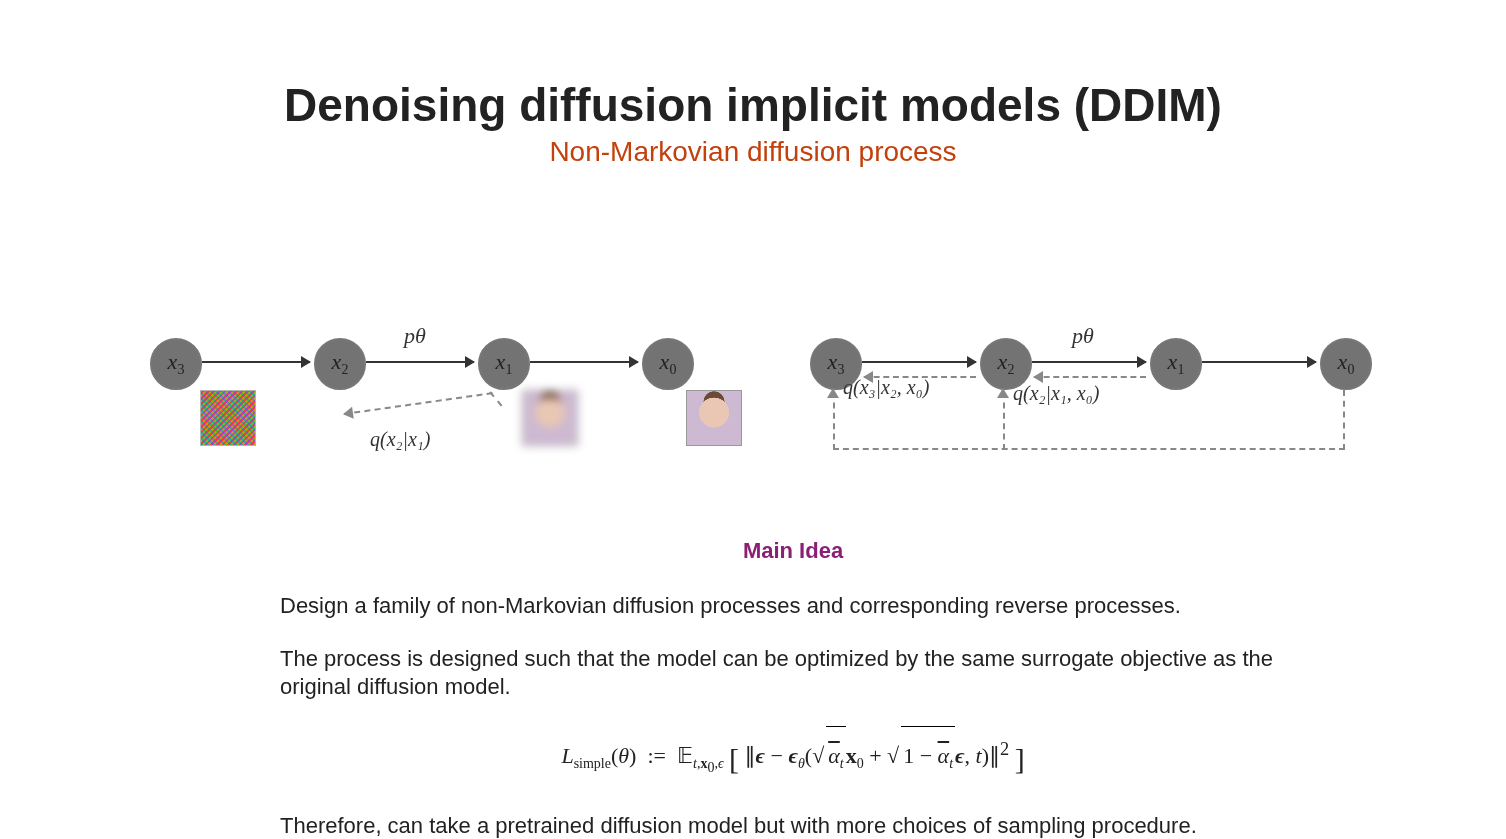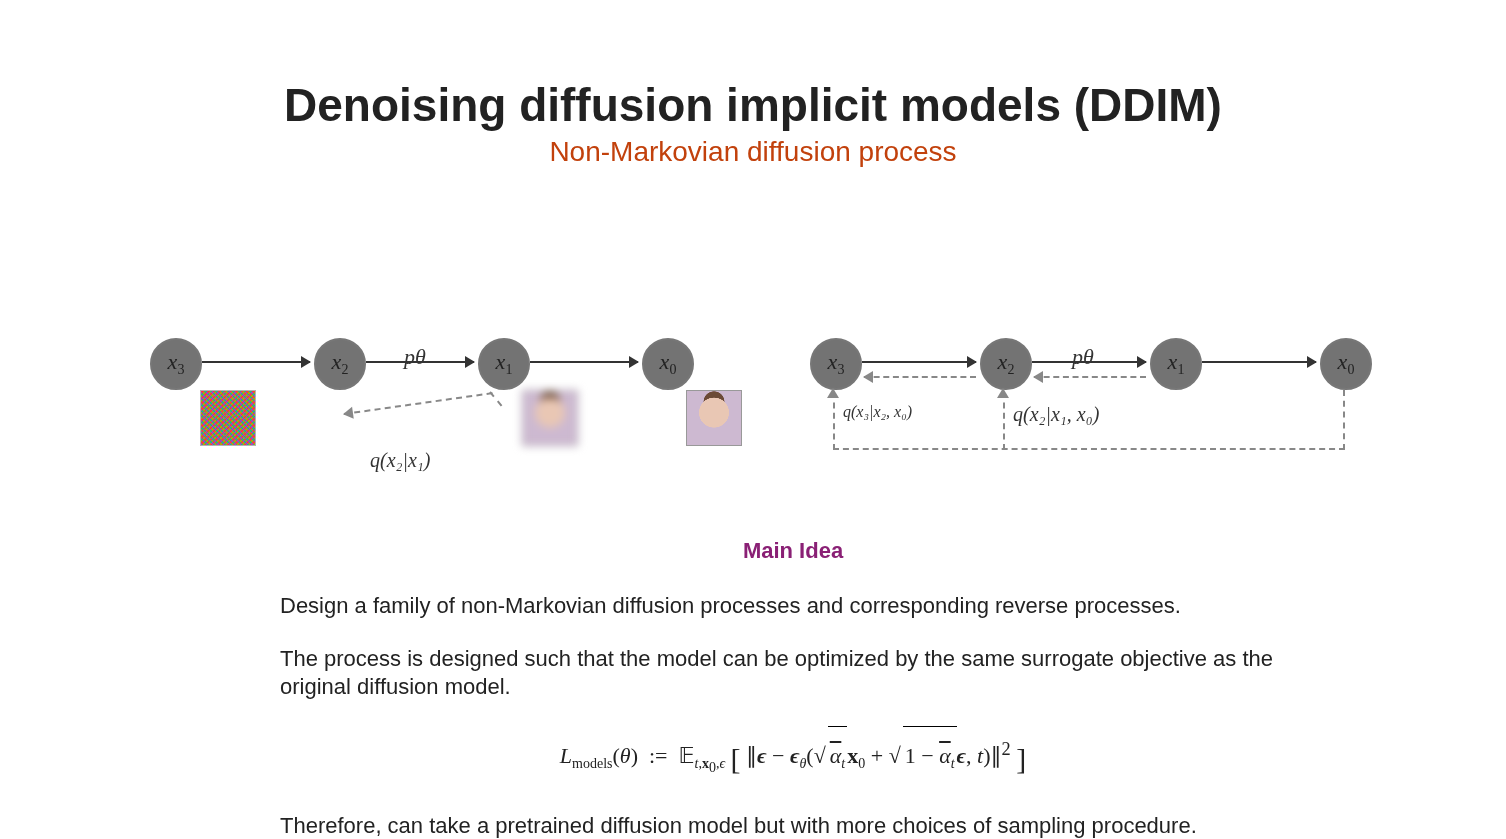--- a/index.html
+++ b/index.html
@@ -110,21 +110,20 @@
     position: absolute;
     width: 0;
     border-left: 2px dashed #888;
   }
   .mathlabel {
     position: absolute;
     font-family: "Georgia", serif;
     font-style: italic;
     font-size: 22px;
     color: #333;
-    margin-top: 21px;
   }
 
   
   .content {
     position: absolute;
     top: 460px;
     left: 280px;
     right: 200px;
   }
   .mainidea {
@@ -206,38 +205,38 @@
 
     <div class="arrow" style="left:862px;top:53px;width:114px"></div>
     <div class="arrow" style="left:1032px;top:53px;width:114px"></div>
     <div class="arrow" style="left:1202px;top:53px;width:114px"></div>
 
     <div class="mathlabel" style="left:1072px;top:15px">pθ</div>
 
     <div class="darrow" style="left:864px;top:68px;width:112px"></div>
     <div class="darrow" style="left:1034px;top:68px;width:112px"></div>
 
-    <div class="mathlabel" style="left:843px;top:74px;font-size:16px">q(x₃|x₂, x₀)</div>
+    <div class="mathlabel" style="left:843px;top:68px;font-size:20px">q(x₃|x₂, x₀)</div>
     <div class="mathlabel" style="left:1013px;top:74px;font-size:20px">q(x₂|x₁, x₀)</div>
 
     <div class="dvert" style="left:1343px;top:82px;height:60px"></div>
     <div style="position:absolute;left:833px;top:140px;width:512px;border-top:2px dashed #888"></div>
     <div class="dvert" style="left:833px;top:84px;height:58px"></div>
     <div style="position:absolute;left:827px;top:80px;border-bottom:10px solid #888;border-left:6px solid transparent;border-right:6px solid transparent"></div>
     <div class="dvert" style="left:1003px;top:84px;height:58px"></div>
     <div style="position:absolute;left:997px;top:80px;border-bottom:10px solid #888;border-left:6px solid transparent;border-right:6px solid transparent"></div>
 
   </div>
 
   <div class="content">
     <div class="mainidea">Main Idea</div>
     <div class="para">Design a family of non-Markovian diffusion processes and corresponding reverse processes.</div>
     <div class="para">The process is designed such that the model can be optimized by the same surrogate objective as the original diffusion model.</div>
     <div class="eq">
-      <span class="it">L</span><sub class="rm">models</sub>(<span class="it">θ</span>) &nbsp;:=&nbsp;
+      <span class="it">L</span><sub class="rm">simple</sub>(<span class="it">θ</span>) &nbsp;:=&nbsp;
       𝔼<sub><span class="it">t</span>,<b>x</b><sub>0</sub>,<span class="it">ϵ</span></sub>
       <span class="bigb">[</span>
       <span class="norm"><span class="it"><b>ϵ</b></span> − <span class="it"><b>ϵ</b></span><sub><span class="it">θ</span></sub>(<span class="radical"></span><span class="sqrt"><span class="ol"><span class="it">α</span></span><sub><span class="it">t</span></sub></span><b>x</b><sub>0</sub> + <span class="radical"></span><span class="sqrt">1 − <span class="ol"><span class="it">α</span></span><sub><span class="it">t</span></sub></span><span class="it"><b>ϵ</b></span>, <span class="it">t</span>)</span><sup>2</sup>
       <span class="bigb">]</span>
     </div>
     <div class="para">Therefore, can take a pretrained diffusion model but with more choices of sampling procedure.</div>
   </div>
 
 </div>
 

